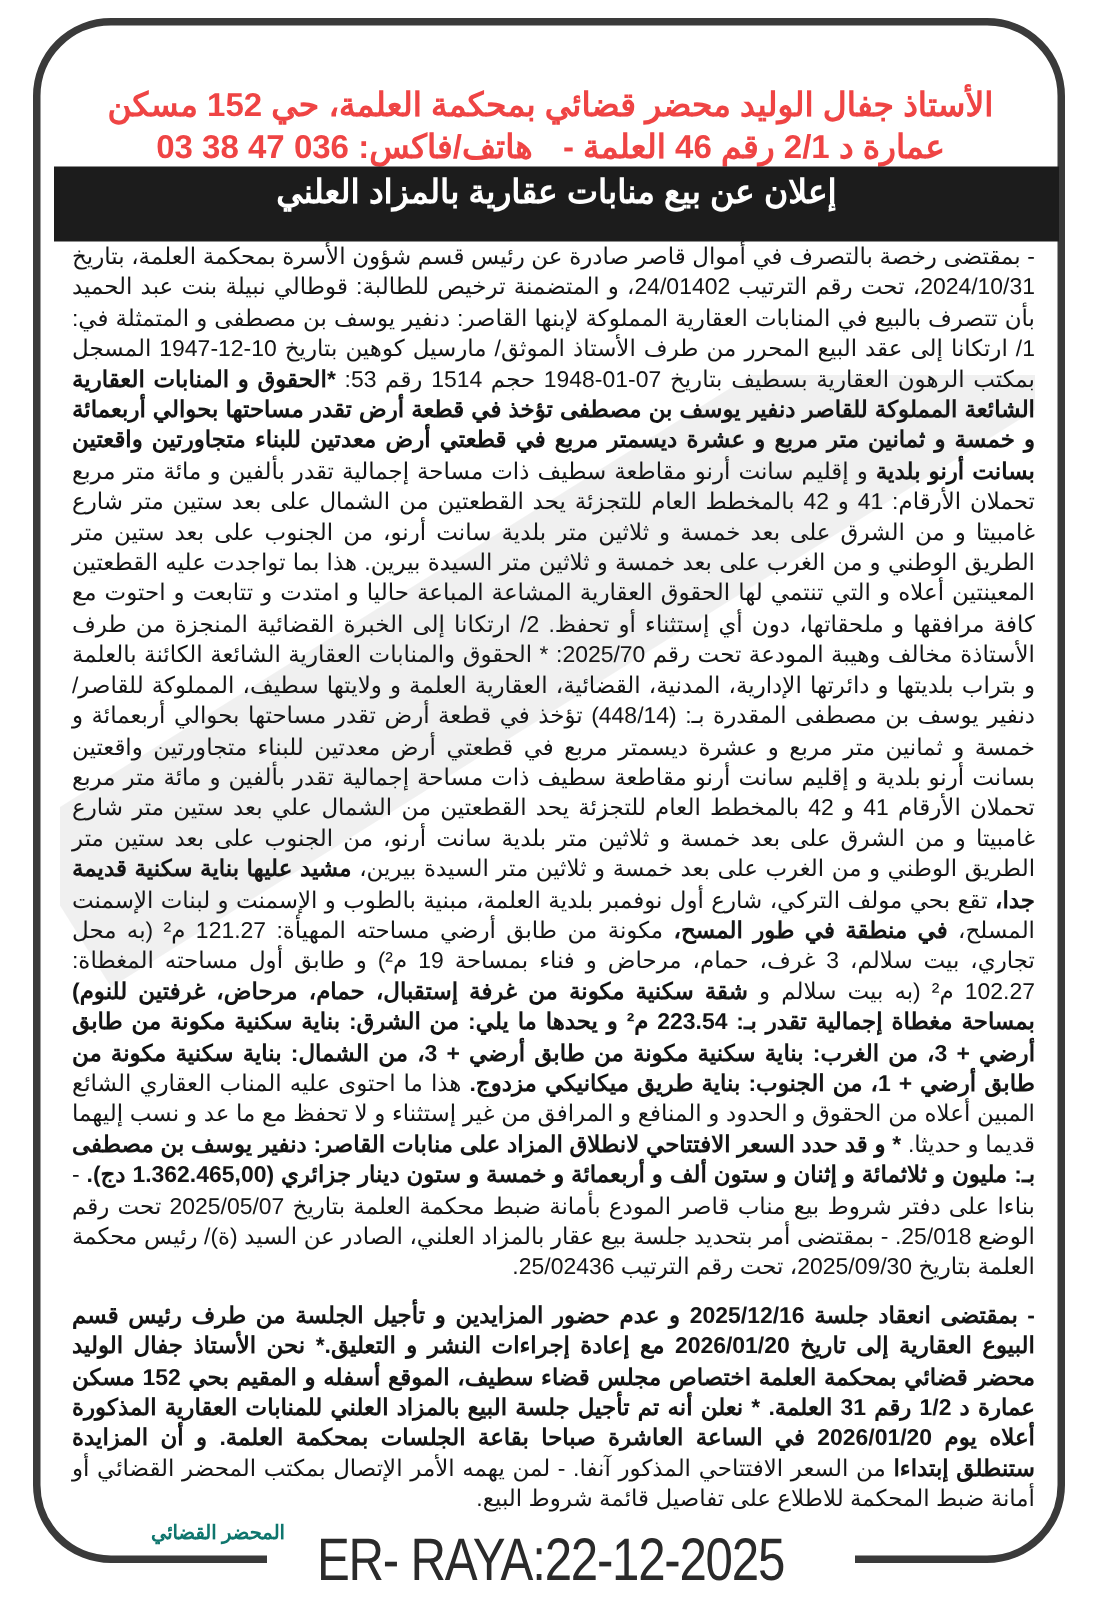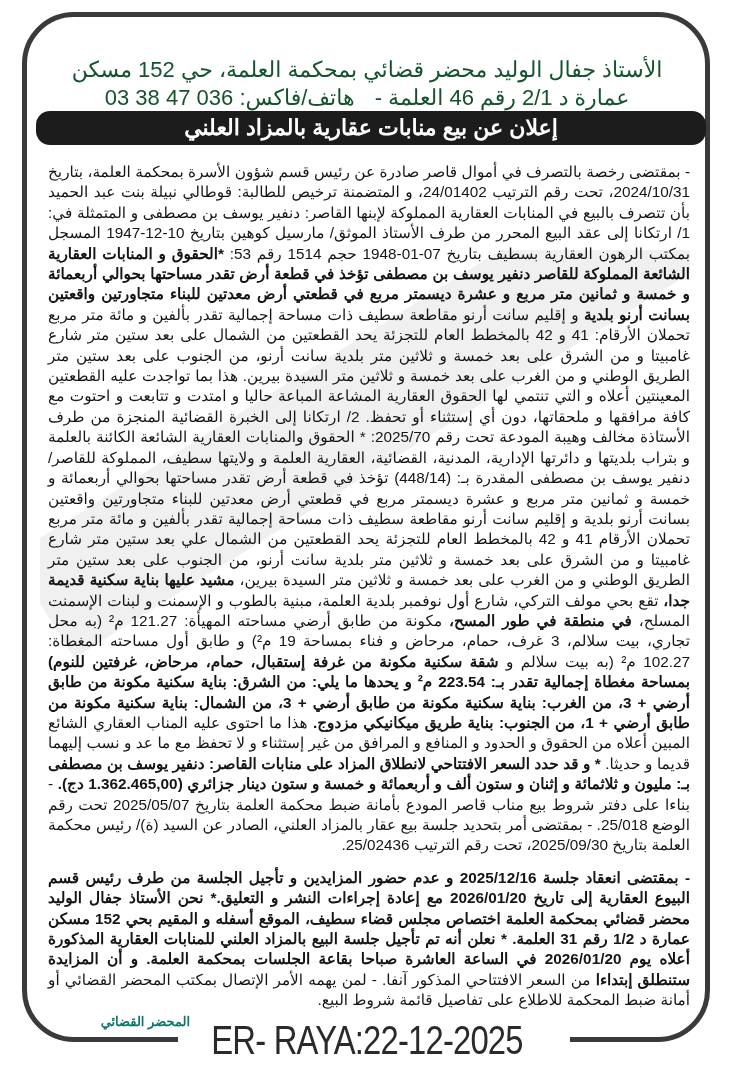--- a/index.html
+++ b/index.html
@@ -56,42 +56,41 @@
   .header {
     position: absolute;
     left: 40px;
     right: 40px;
     top: 56px;
     direction: rtl;
     text-align: center;
   }
   .header .line1, .header .line2 {
     font-family: "Liberation Sans", sans-serif;
-    font-weight: normal;
+    font-weight: bold;
     font-size: 22px;
     line-height: 28px;
-    color: #14532d;
+    color: #ef4444;
     white-space: nowrap;
   }
   .header .line2 .phone { margin-right: 14px; }
   .title-bar {
     position: absolute;
     left: 36px;
     right: 28px;
     top: 111px;
-    height: 34px;
+    height: 50px;
     background: #1c1c1c;
     color: #ffffff;
     direction: rtl;
     text-align: center;
     font-family: "Liberation Sans", sans-serif;
     font-weight: bold;
     font-size: 22px;
     line-height: 34px;
-    border-radius: 14px;
   }
   .body-text {
     position: absolute;
     left: 36px;
     right: 32px;
     top: 150px;
     direction: rtl;
     text-align: justify;
     text-align-last: right;
     font-family: "Liberation Sans", sans-serif;

